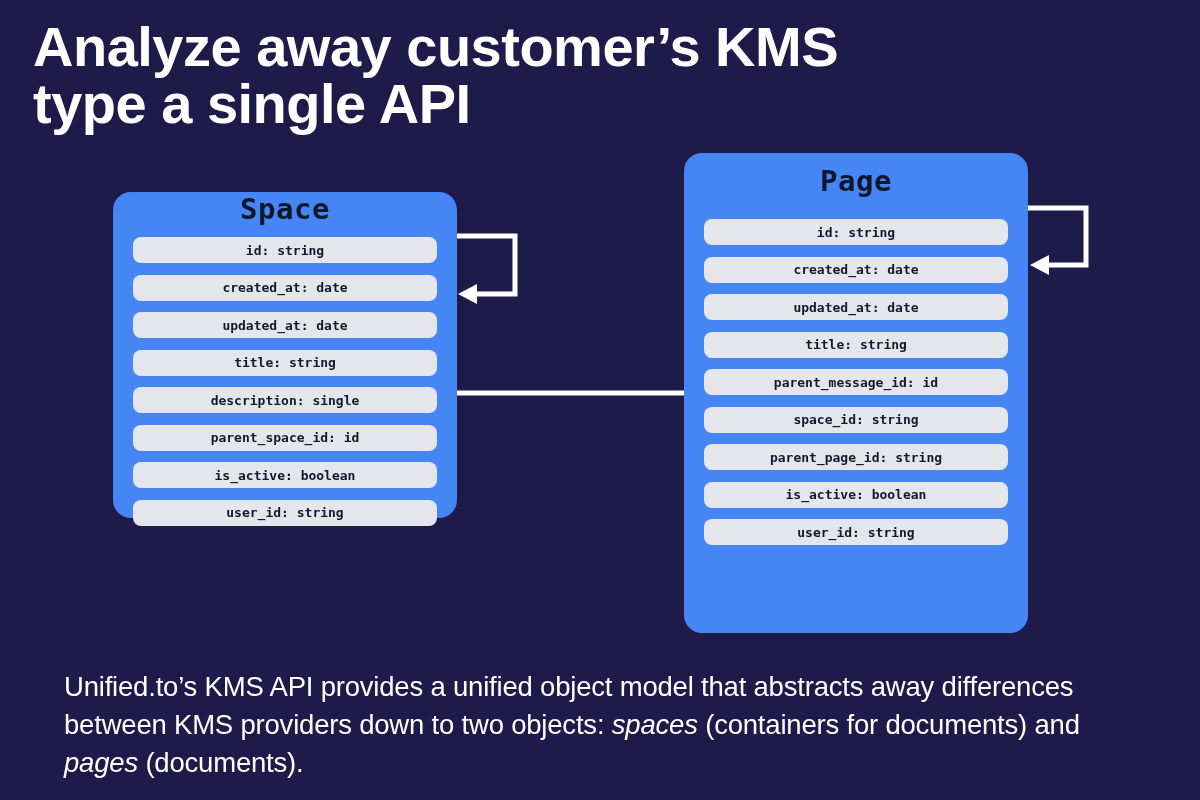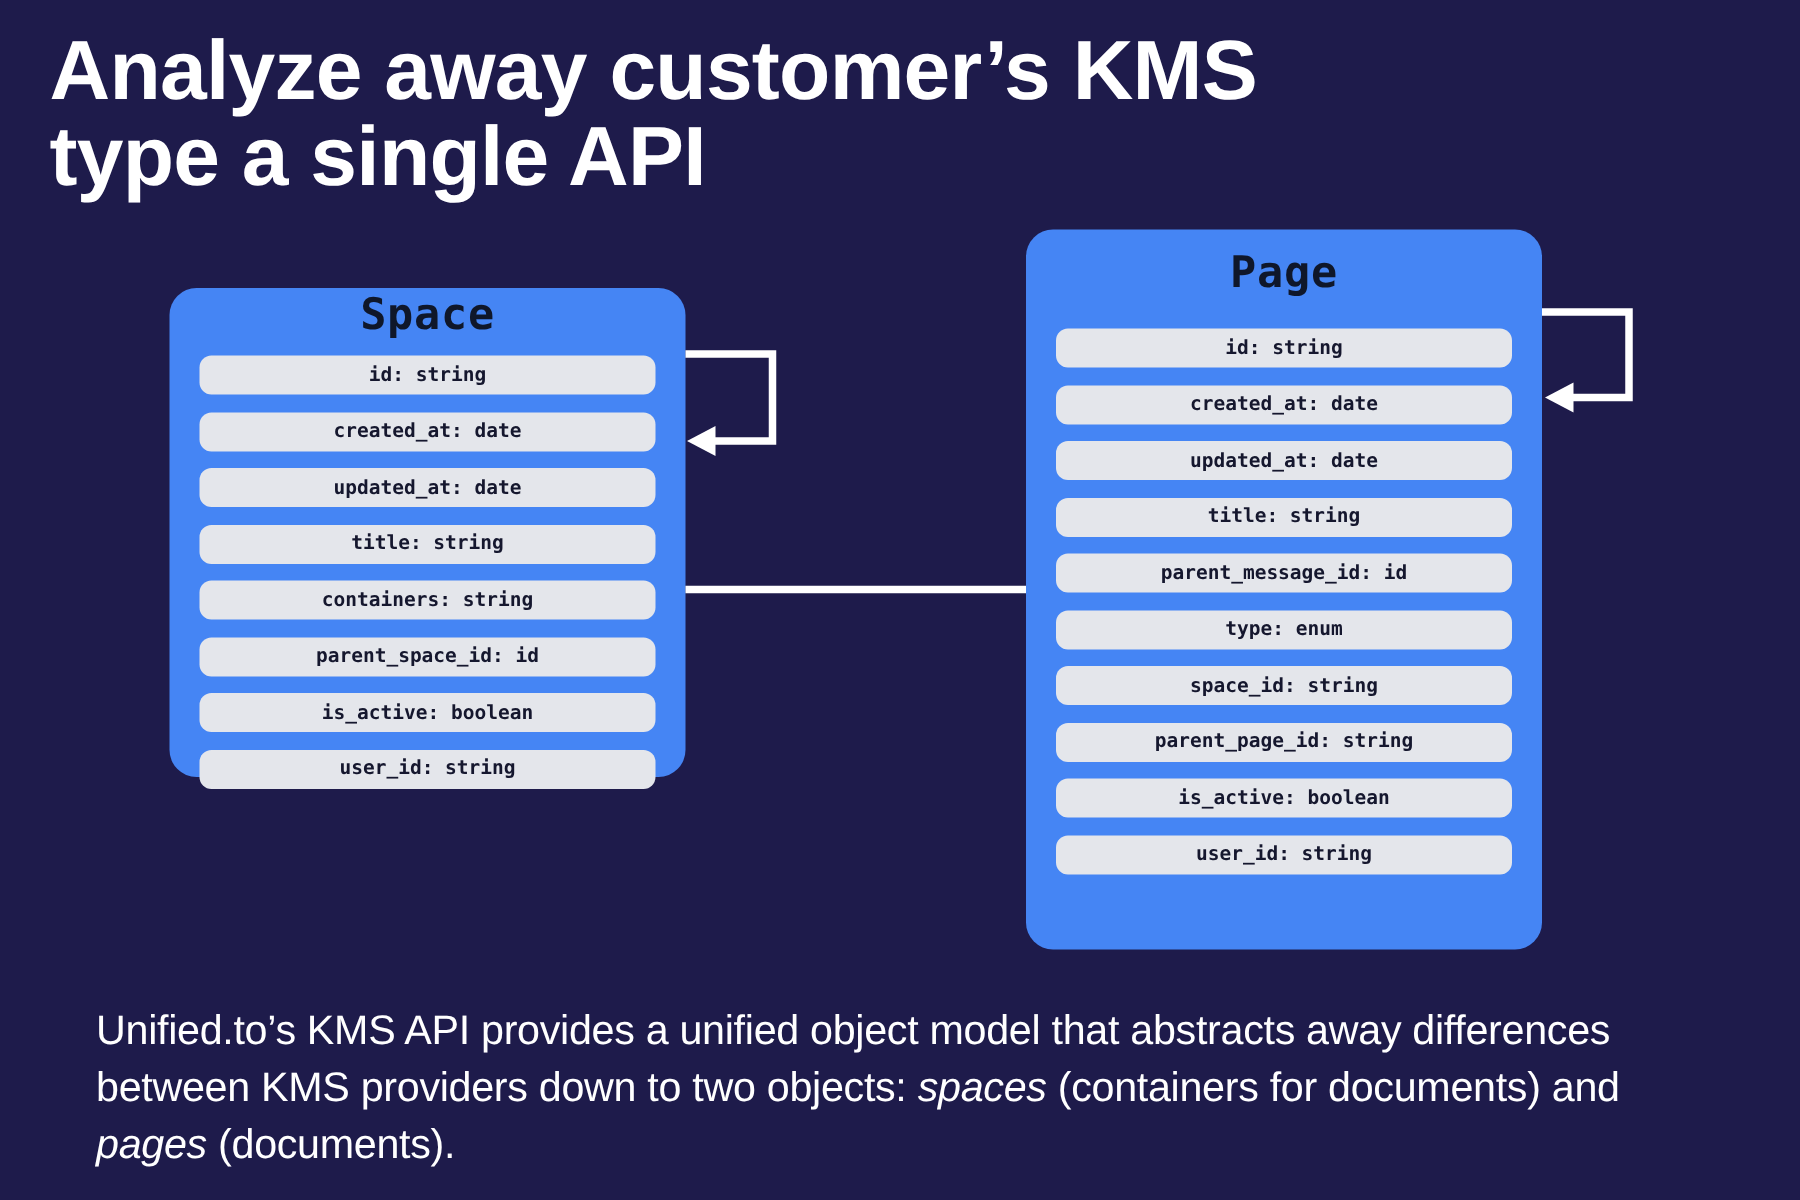--- a/index.html
+++ b/index.html
@@ -95,36 +95,35 @@
   <div>type a single API</div>
 </h1>
 
 <section class="card card-space">
   <div class="card-title">Space</div>
   <div class="fields">
       <div class="pill">id: string</div>
       <div class="pill">created_at: date</div>
       <div class="pill">updated_at: date</div>
       <div class="pill">title: string</div>
-      <div class="pill">containers: string</div>
+      <div class="pill">description: single</div>
       <div class="pill">parent_space_id: id</div>
       <div class="pill">is_active: boolean</div>
       <div class="pill">user_id: string</div>
     </div>
 </section>
 
 <section class="card card-page">
   <div class="card-title">Page</div>
   <div class="fields">
       <div class="pill">id: string</div>
       <div class="pill">created_at: date</div>
       <div class="pill">updated_at: date</div>
       <div class="pill">title: string</div>
       <div class="pill">parent_message_id: id</div>
-      <div class="pill">type: enum</div>
       <div class="pill">space_id: string</div>
       <div class="pill">parent_page_id: string</div>
       <div class="pill">is_active: boolean</div>
       <div class="pill">user_id: string</div>
     </div>
 </section>
 
 <svg class="overlay" viewBox="0 0 1200 800" xmlns="http://www.w3.org/2000/svg">
 
   <path d="M 457 236 H 515 V 294 H 476" fill="none" stroke="var(--line)" stroke-width="5"></path>

